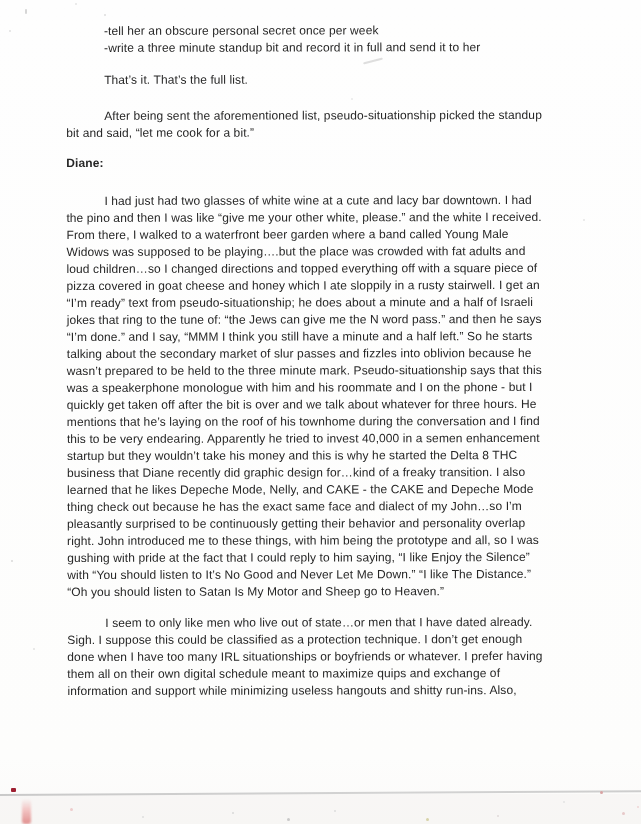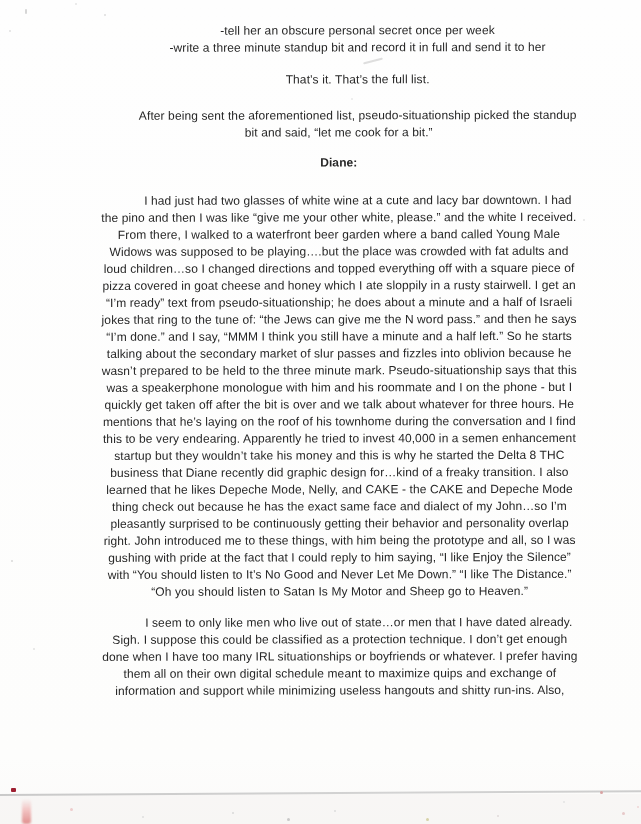--- a/index.html
+++ b/index.html
@@ -10,21 +10,20 @@
     overflow: hidden;
     background: #fdfdfd;
   }
   #scan-page {
     position: relative;
     width: 641px;
     height: 824px;
     background: linear-gradient(180deg, #fefefe 0%, #fdfdfc 92%, #fbfaf9 100%);
     font-family: "Liberation Sans", sans-serif;
     color: #262626;
-    text-align: center;
   }
   #text-area {
     position: absolute;
     top: 23px;
     left: 66px;
     width: 545px;
     transform: rotate(-0.12deg);
     transform-origin: left top;
   }
   .block {

